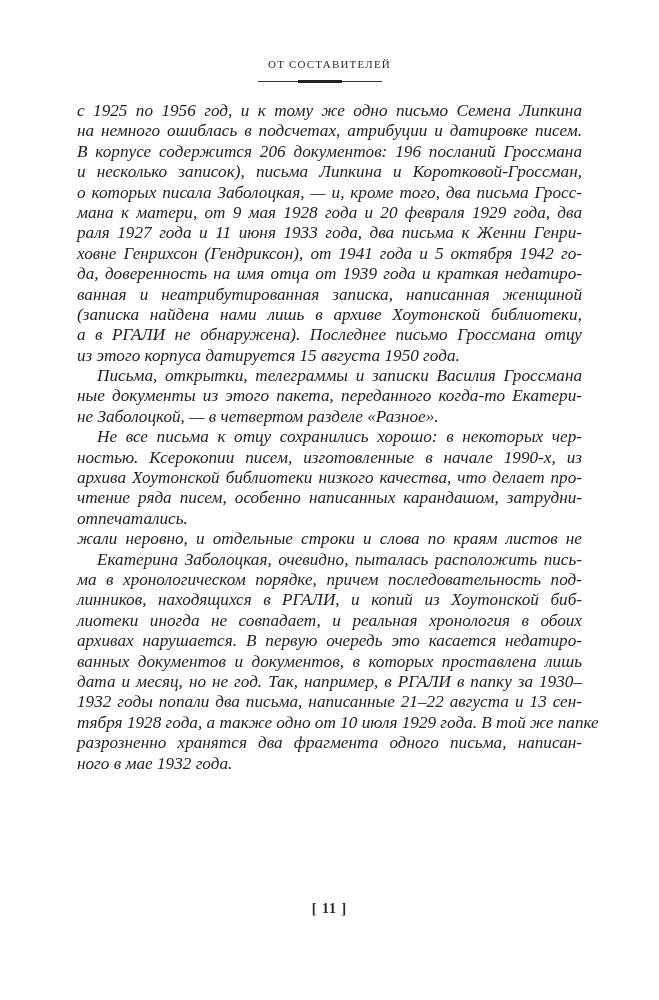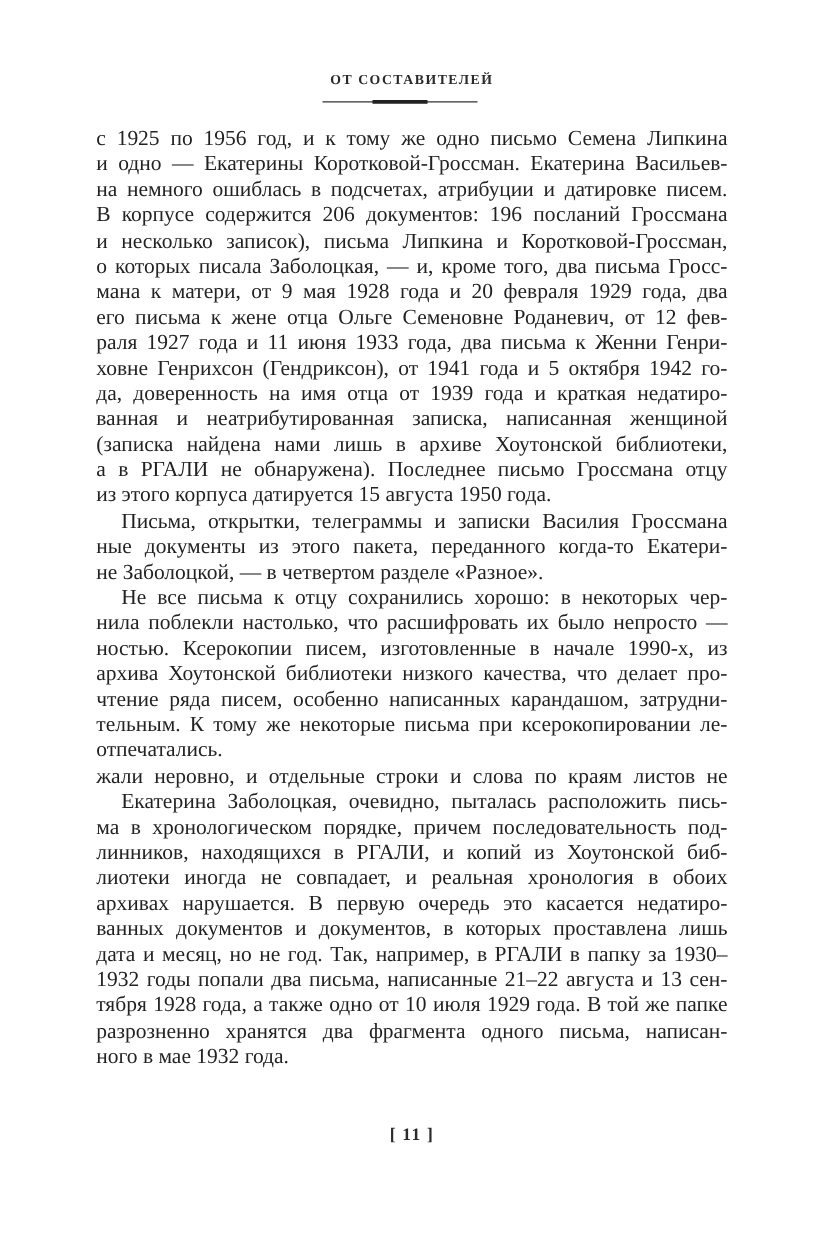--- a/index.html
+++ b/index.html
@@ -15,21 +15,21 @@
     font-family: "Liberation Serif", "DejaVu Serif", serif;
     color: #222222;
   }
   .running-head {
     position: absolute;
     top: 58px;
     left: 0;
     width: 659px;
     text-align: center;
     font-family: "Liberation Serif", "DejaVu Serif", serif;
-    font-weight: bold;
+    font-weight: normal;
     font-size: 11px;
     letter-spacing: 1.2px;
     color: #2a2a2a;
   }
   .head-rule {
     position: absolute;
     top: 81px;
     left: 258px;
     width: 124px;
     height: 1px;
@@ -51,20 +51,21 @@
     font-size: 17.2px;
     line-height: 20.4px;
   }
   .line {
     display: block;
     text-align: justify;
     text-align-last: justify;
     white-space: nowrap;
     height: 20.4px;
     overflow: visible;
+    font-style: italic;
   }
   .line.last {
     text-align-last: left;
   }
   .line.indent {
     padding-left: 20px;
   }
   .page-number {
     position: absolute;
     top: 901px;
@@ -81,49 +82,45 @@
 <body>
 
 <div class="running-head">ОТ СОСТАВИТЕЛЕЙ</div>
 <div class="head-rule"></div>
 <div class="head-rule-thick"></div>
 
 <div class="text-block">
 
   <div>
     <span class="line">с 1925 по 1956 год, и к тому же одно письмо Семена Липкина</span>
-    <span class="line">и одно — Екатерины Коротковой-Гроссман. Екатерина Васильев-</span>
     <span class="line">на немного ошиблась в подсчетах, атрибуции и датировке писем.</span>
     <span class="line">В корпусе содержится 206 документов: 196 посланий Гроссмана</span>
     <span class="line">и несколько записок), письма Липкина и Коротковой-Гроссман,</span>
     <span class="line">о которых писала Заболоцкая, — и, кроме того, два письма Гросс-</span>
     <span class="line">мана к матери, от 9 мая 1928 года и 20 февраля 1929 года, два</span>
-    <span class="line">его письма к жене отца Ольге Семеновне Роданевич, от 12 фев-</span>
     <span class="line">раля 1927 года и 11 июня 1933 года, два письма к Женни Генри-</span>
     <span class="line">ховне Генрихсон (Гендриксон), от 1941 года и 5 октября 1942 го-</span>
     <span class="line">да, доверенность на имя отца от 1939 года и краткая недатиро-</span>
     <span class="line">ванная и неатрибутированная записка, написанная женщиной</span>
     <span class="line">(записка найдена нами лишь в архиве Хоутонской библиотеки,</span>
     <span class="line">а в РГАЛИ не обнаружена). Последнее письмо Гроссмана отцу</span>
     <span class="line last">из этого корпуса датируется 15 августа 1950 года.</span>
   </div>
 
   <div>
     <span class="line indent">Письма, открытки, телеграммы и записки Василия Гроссмана</span>
     <span class="line">ные документы из этого пакета, переданного когда-то Екатери-</span>
     <span class="line last">не Заболоцкой, — в четвертом разделе «Разное».</span>
   </div>
 
   <div>
     <span class="line indent">Не все письма к отцу сохранились хорошо: в некоторых чер-</span>
-    <span class="line">нила поблекли настолько, что расшифровать их было непросто —</span>
     <span class="line">ностью. Ксерокопии писем, изготовленные в начале 1990-х, из</span>
     <span class="line">архива Хоутонской библиотеки низкого качества, что делает про-</span>
     <span class="line">чтение ряда писем, особенно написанных карандашом, затрудни-</span>
-    <span class="line">тельным. К тому же некоторые письма при ксерокопировании ле-</span>
     <span class="line last">отпечатались.</span>
     <span class="line">жали неровно, и отдельные строки и слова по краям листов не</span>
   </div>
 
   <div>
     <span class="line indent">Екатерина Заболоцкая, очевидно, пыталась расположить пись-</span>
     <span class="line">ма в хронологическом порядке, причем последовательность под-</span>
     <span class="line">линников, находящихся в РГАЛИ, и копий из Хоутонской биб-</span>
     <span class="line">лиотеки иногда не совпадает, и реальная хронология в обоих</span>
     <span class="line">архивах нарушается. В первую очередь это касается недатиро-</span>

